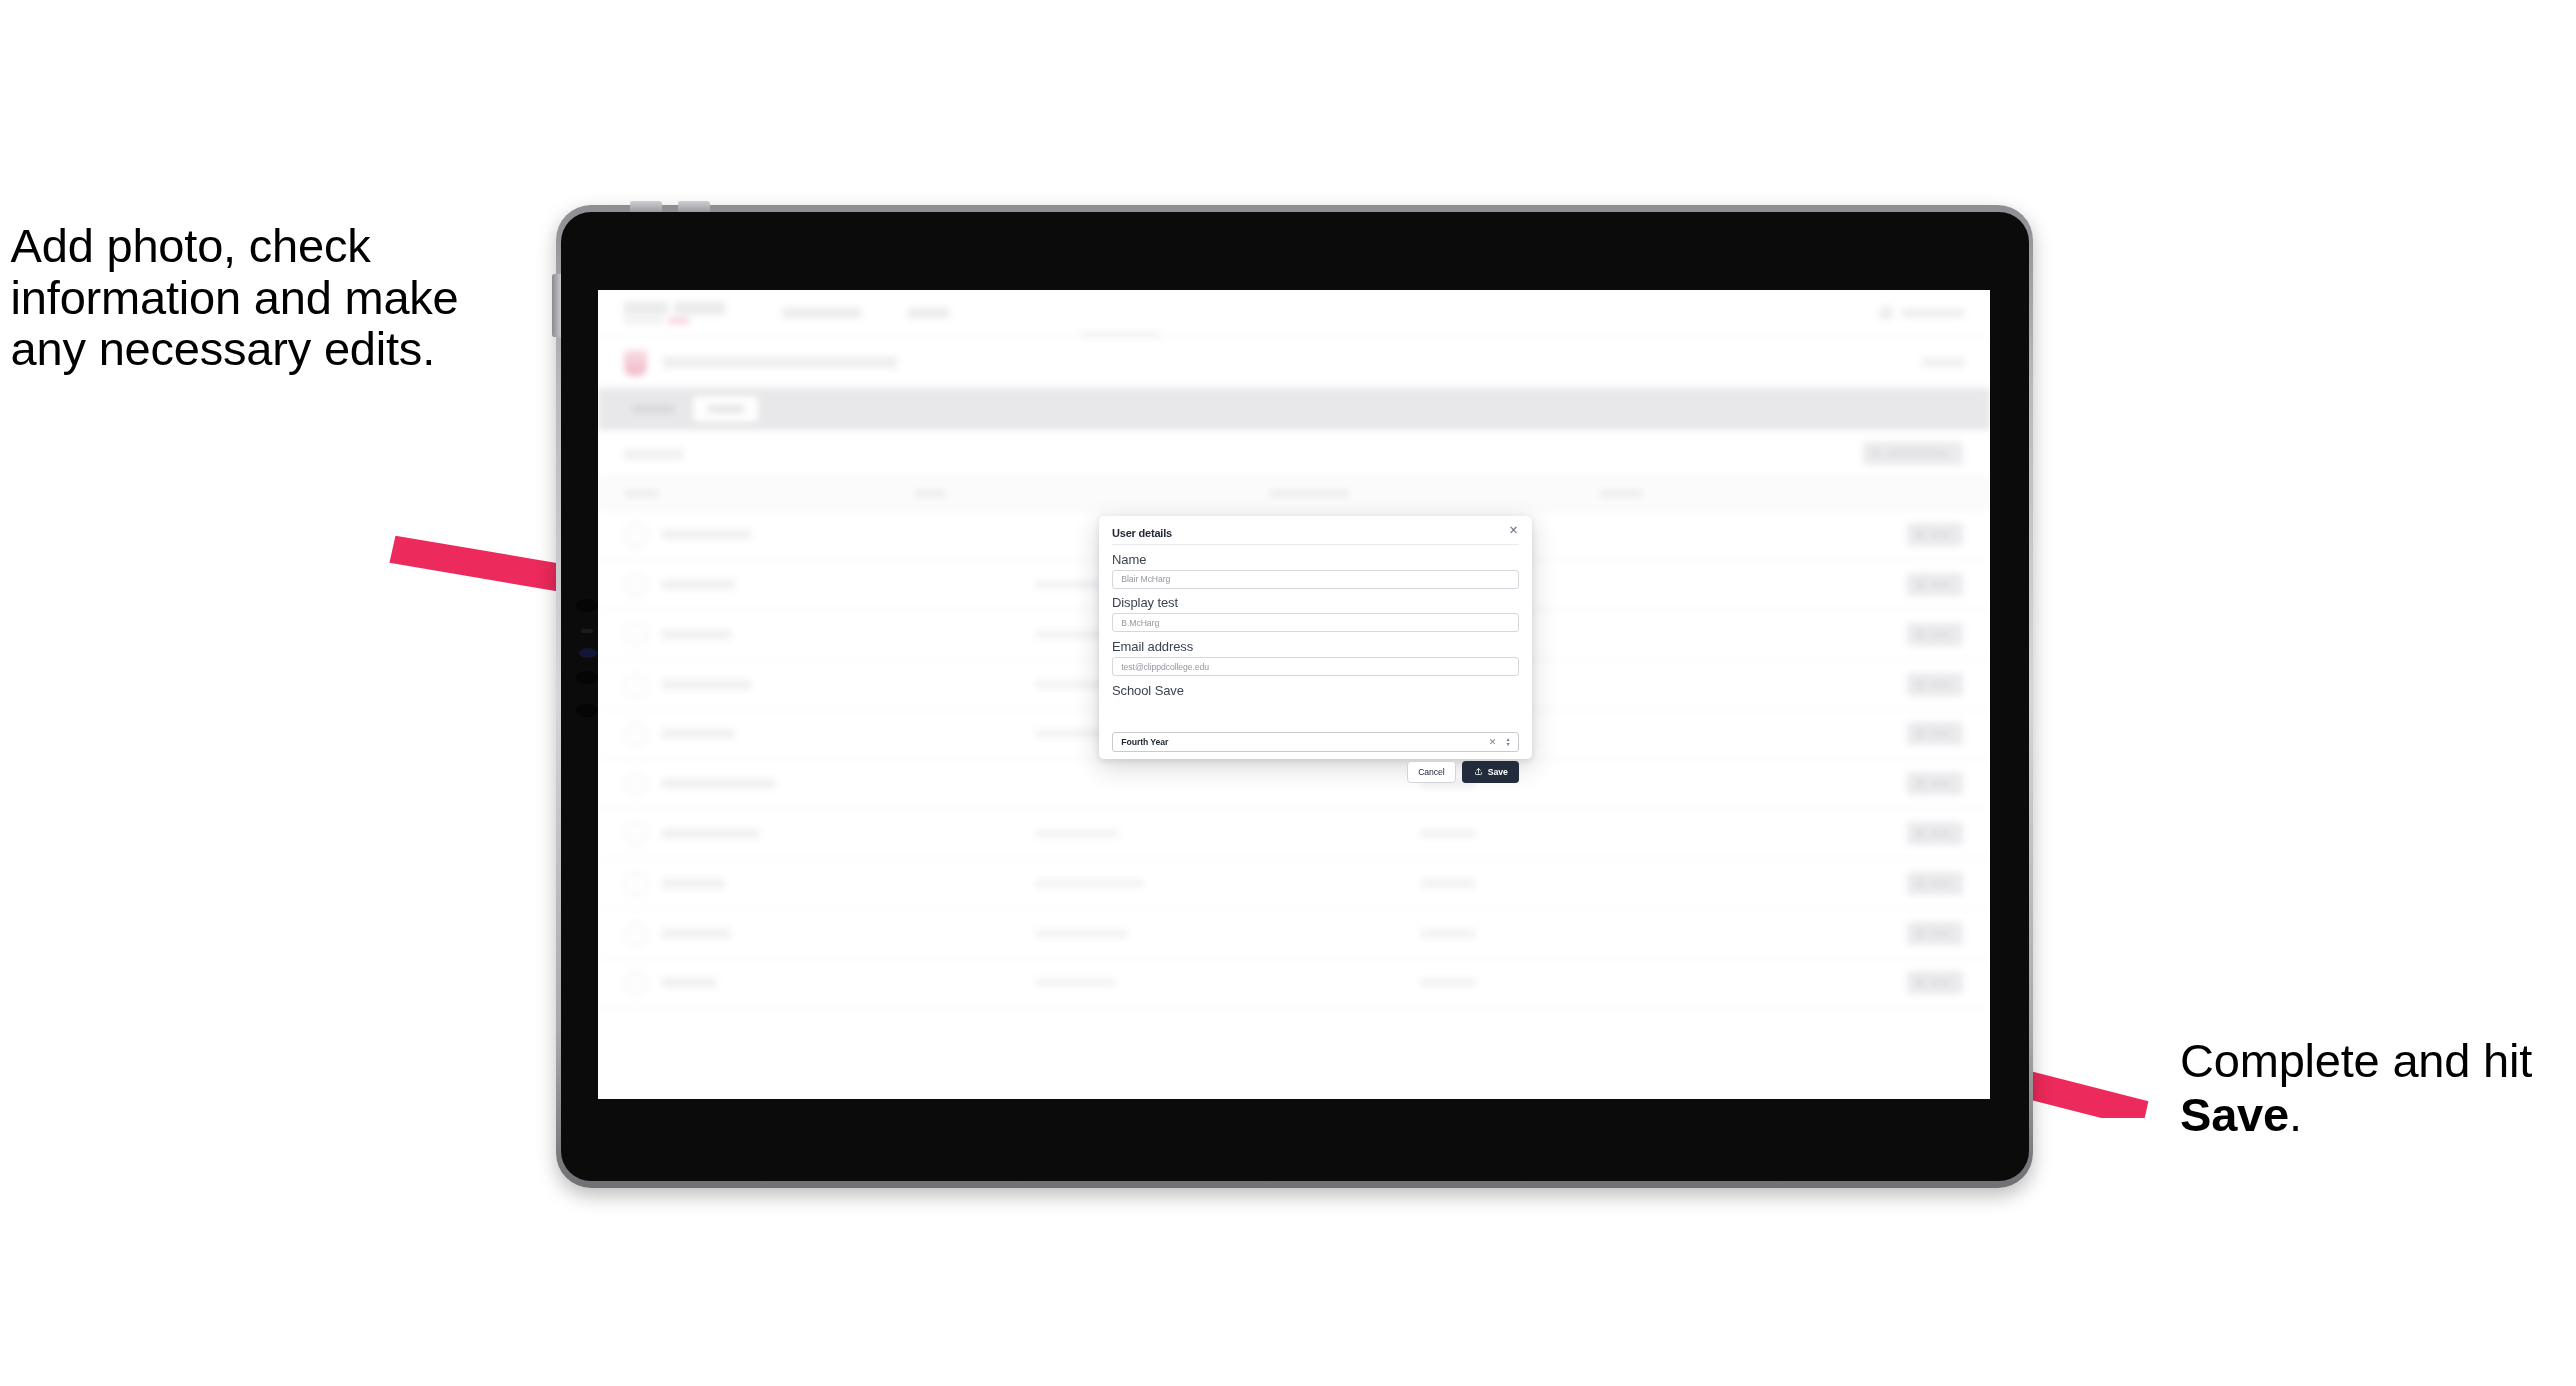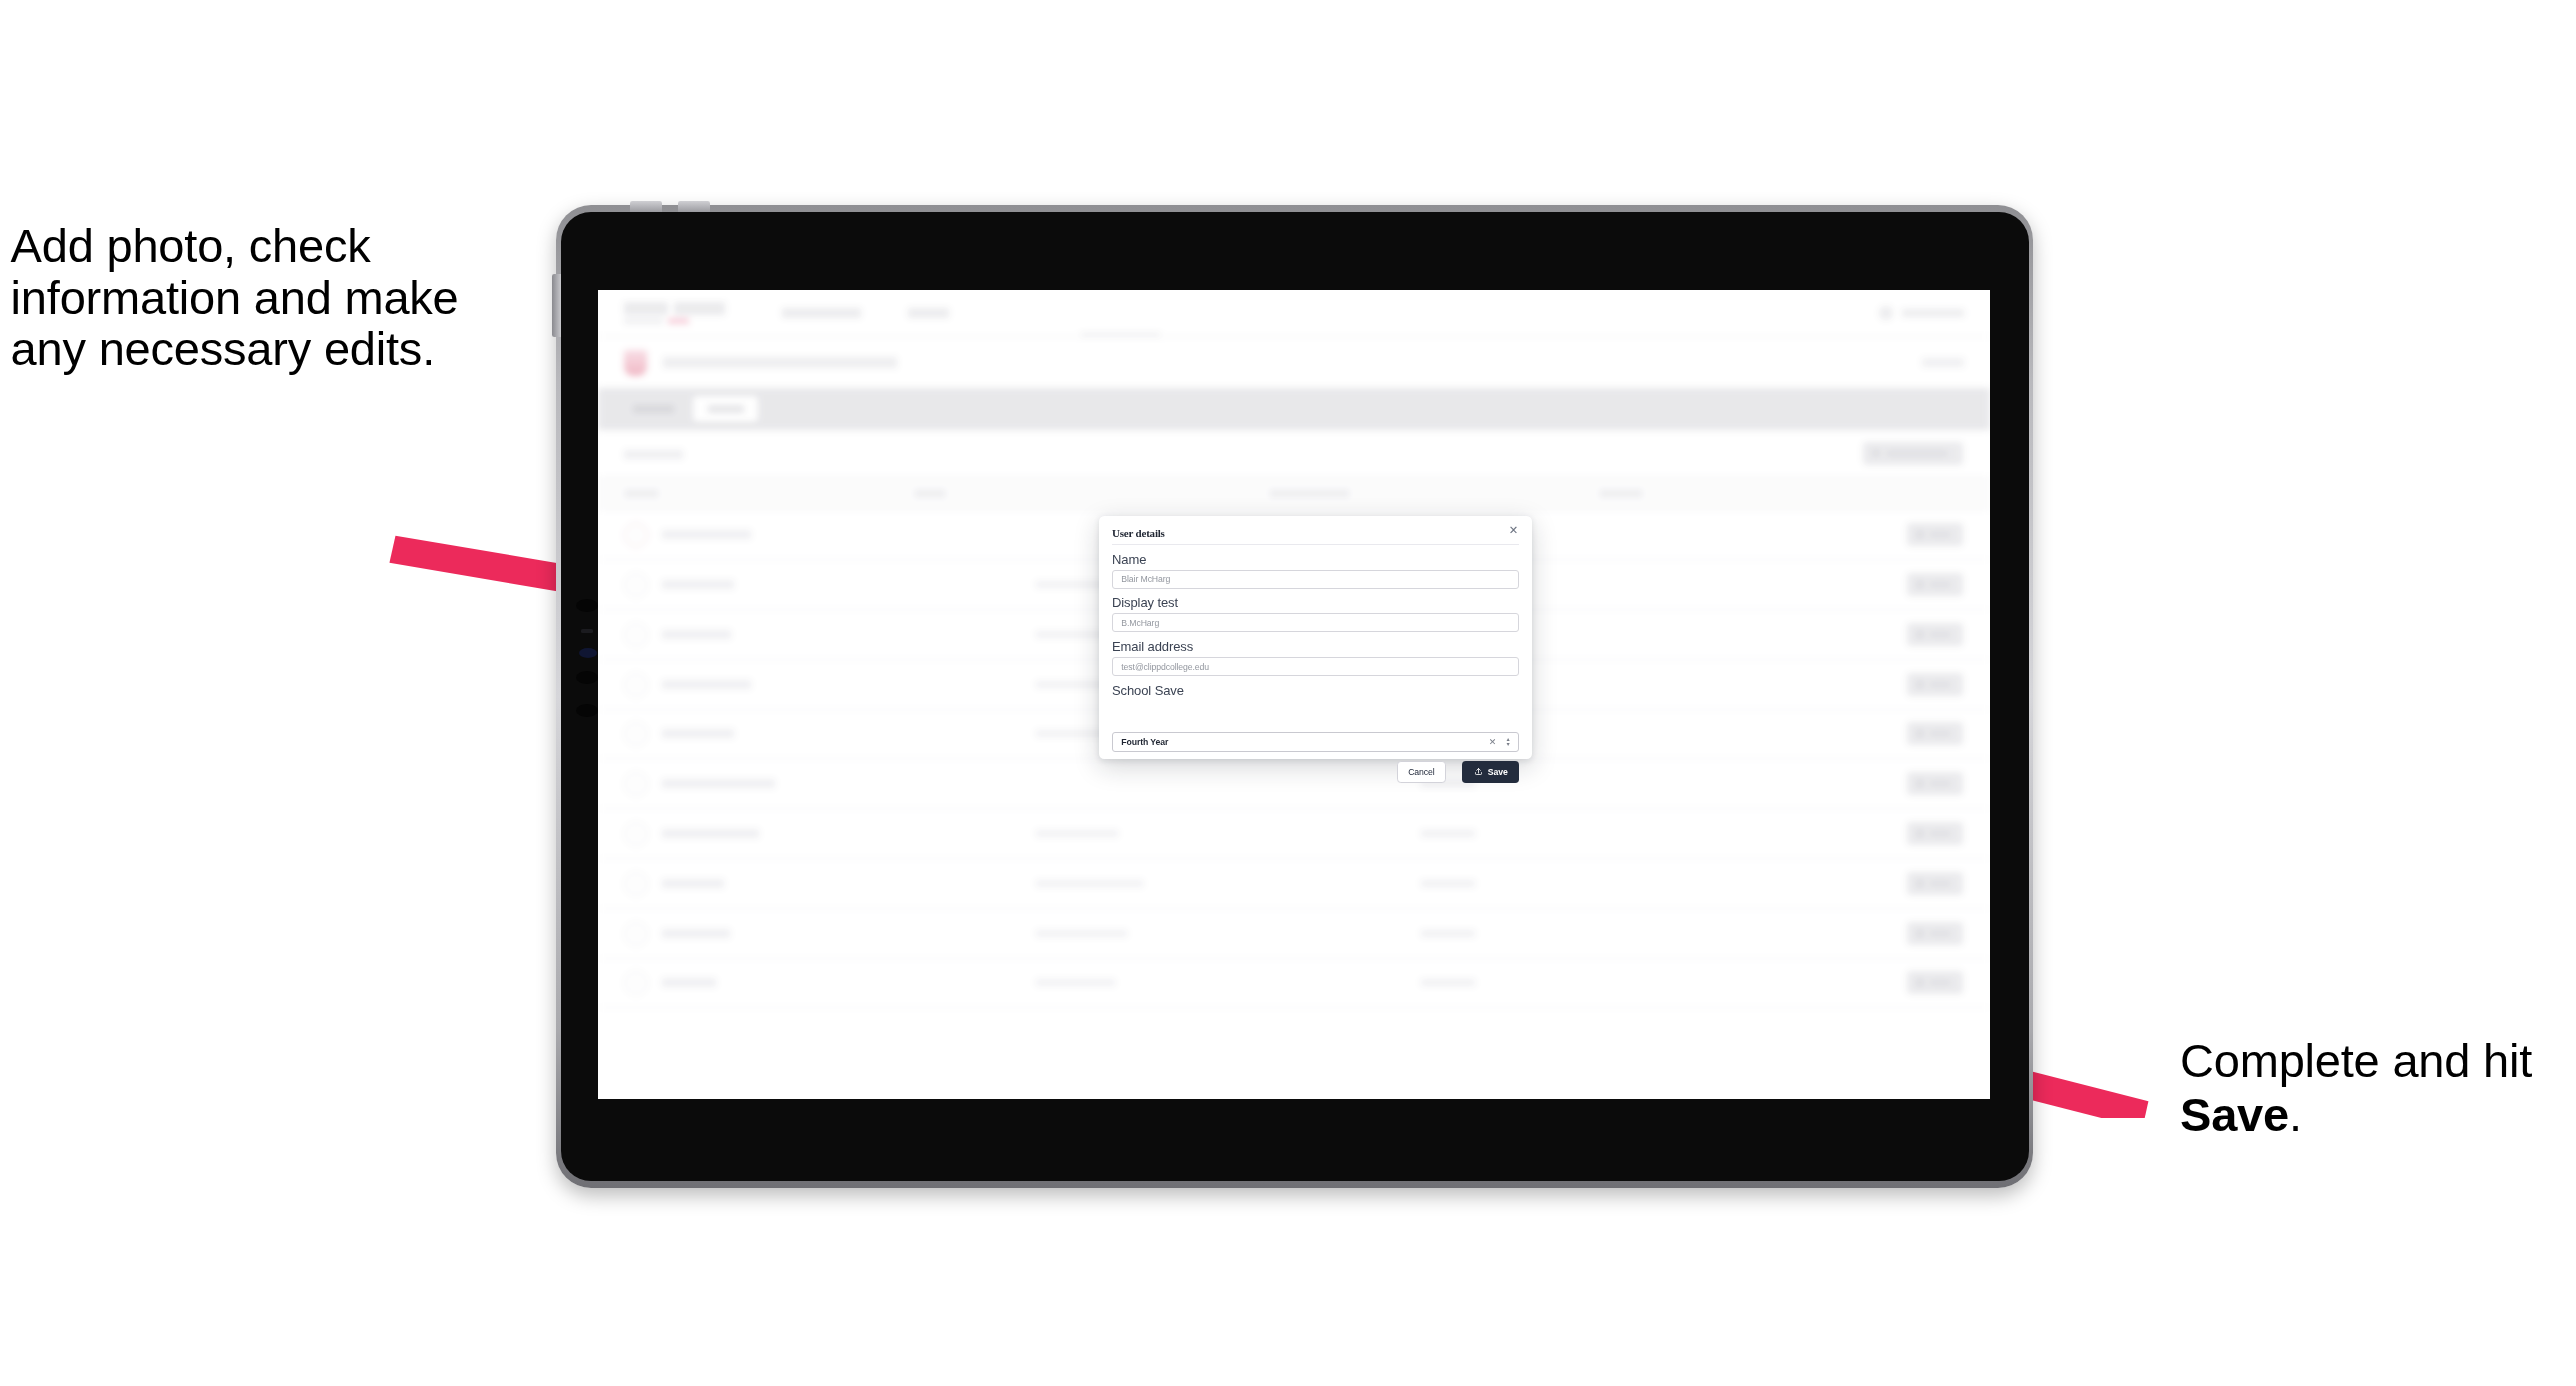--- a/index.html
+++ b/index.html
@@ -221,21 +221,21 @@
     background: #ffffff;
     border-radius: 5.3px;
     box-shadow: 0 7.5px 26px rgba(20,26,40,0.18), 0 1.5px 6px rgba(20,26,40,0.10);
     padding: 10.6px 13px 0 13px;
   }
   #modal-header {
     display: flex; align-items: flex-start; justify-content: space-between;
     border-bottom: 0.8px solid #e9e9ee; padding-bottom: 5.3px;
   }
   #modal-title {
-    font-size: 11px; font-weight: 700; color: #1f2532; letter-spacing: -0.2px; font-family: Liberation Serif, serif;
+    font-size: 11px; font-weight: 700; color: #1f2532; letter-spacing: -0.2px;
   }
   #modal-close {
     font-size: 11.3px; line-height: 9px; color: #6b7280; cursor: pointer; font-weight: 400;
     padding: 0 0.8px; margin-top: -0.8px;
   }
 
   #avatar-row { display: flex; align-items: center; gap: 16.6px; margin-top: 8.3px; }
   #avatar-ring {
     width: 42px; height: 42px; border-radius: 50%; border: 0.8px solid #e7e7ec;
     display: flex; align-items: center; justify-content: center; overflow: hidden; background:#fff;
@@ -297,21 +297,21 @@
     position: absolute; right: 22.6px; top: 50%; transform: translateY(-50%);
     color: #7a7f89; font-size: 9px; cursor: pointer; line-height: 1;
   }
   #select-chevrons {
     position: absolute; right: 8.3px; top: 50%; transform: translateY(-50%);
     display: flex; flex-direction: column; gap: 0.8px; cursor: pointer;
   }
   #select-chevrons span { font-size: 5.3px; line-height: 4.5px; color: #7a7f89; }
 
   #modal-actions {
-    display: flex; justify-content: flex-end; gap: 16px; margin-top: 9px;
+    display: flex; justify-content: flex-end; gap: 6px; margin-top: 9px;
   }
   #cancel-button {
     background: #ffffff; border: 0.8px solid #d3d3da; border-radius: 3.8px;
     font-family: "Liberation Sans", sans-serif; font-size: 8.7px; color: #20283a;
     padding: 5.3px 10.6px; cursor: pointer; letter-spacing: -0.1px;
   }
   #save-button {
     background: #232c3d; border: none; border-radius: 3.8px; color: #ffffff;
     font-family: "Liberation Sans", sans-serif; font-size: 8.7px; font-weight: 700;
     padding: 5.3px 11.3px; cursor: pointer; display: flex; align-items: center; gap: 5.3px;

